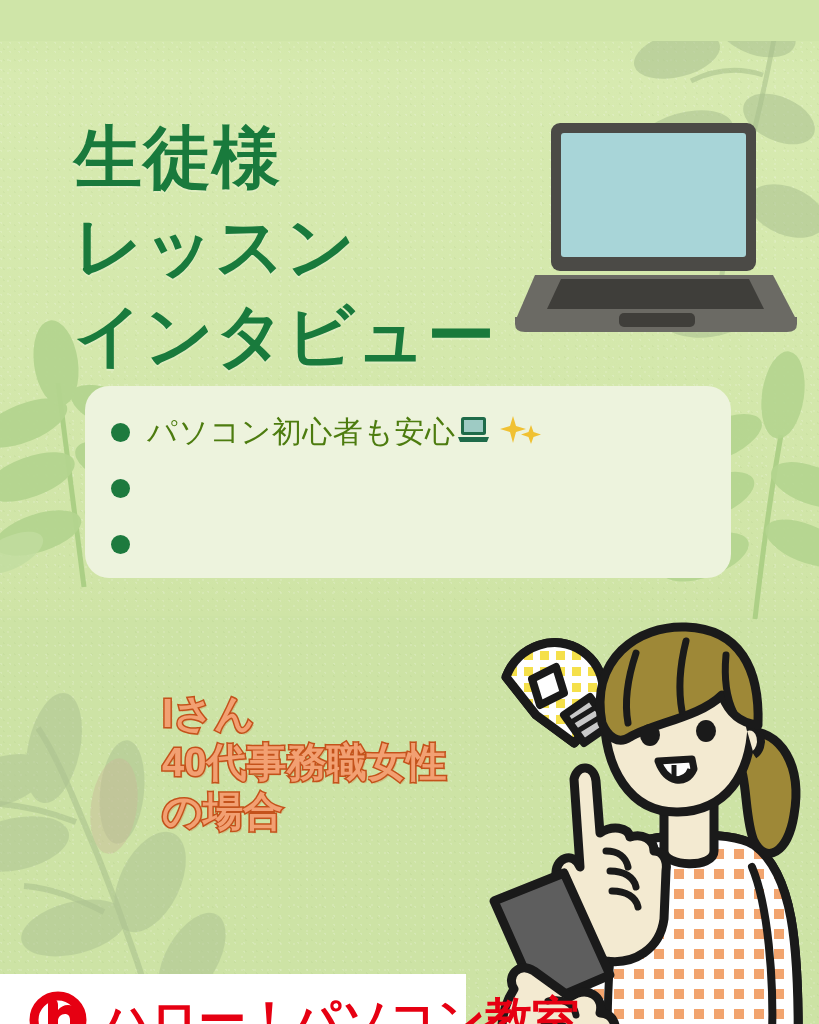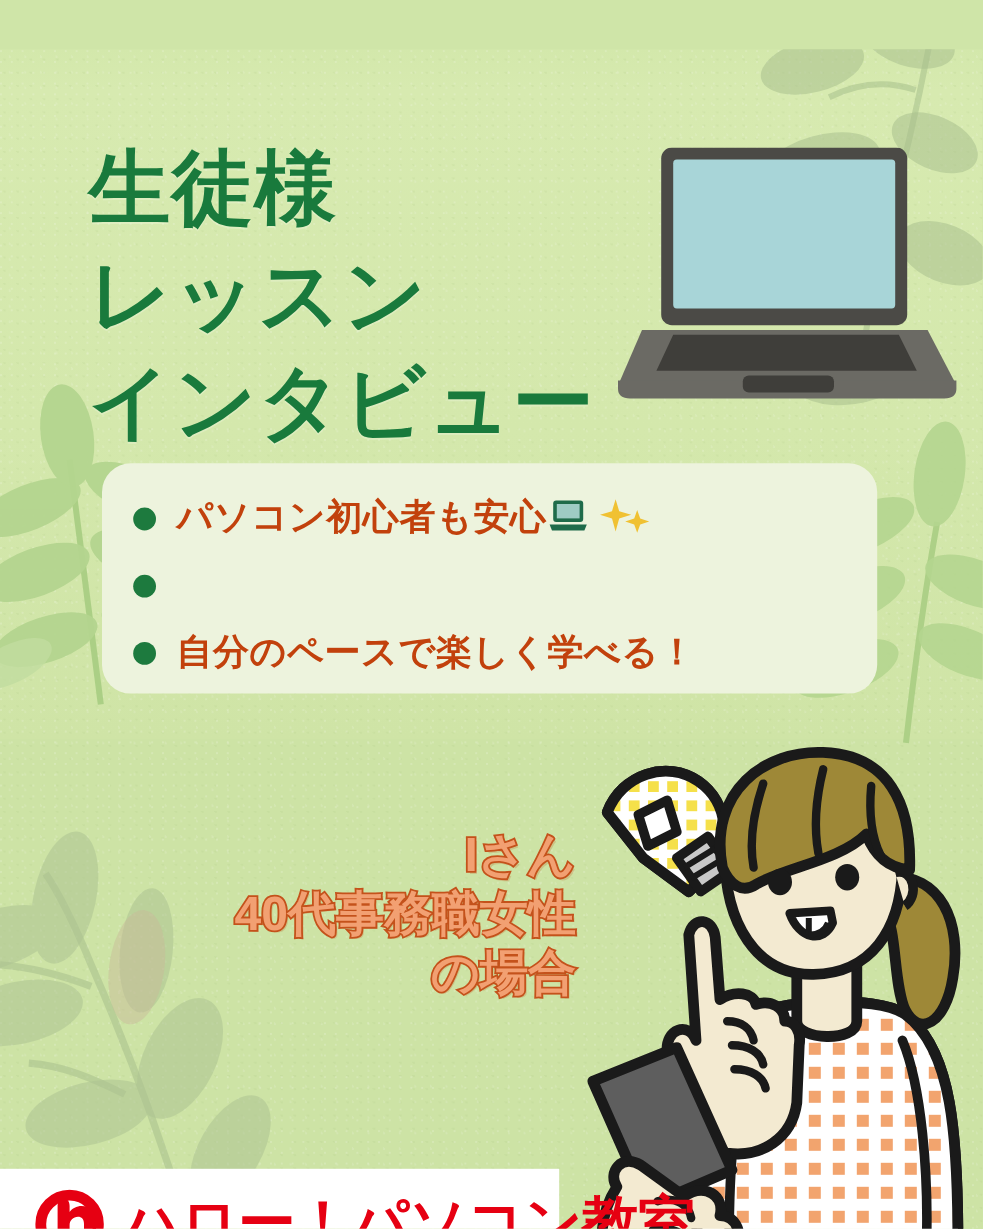--- a/index.html
+++ b/index.html
@@ -71,35 +71,35 @@
     height:52px;
     margin-bottom:4px;
   }
   .bullet-dot {
     width:19px; height:19px; border-radius:50%;
     background:#1d7a3e;
     flex:0 0 auto;
     margin-right:17px;
   }
   .bullet-text {
-    color:#c2410c;
+    color:#4d7c0f;
     font-size:30px;
-    font-weight:bold;
+    font-weight:normal;
     letter-spacing:0.5px;
     white-space:nowrap;
     line-height:1;
   }
   .emoji-laptop { display:inline-block; vertical-align:-4px; margin:0 2px 0 1px; }
   .emoji-sparkle { display:inline-block; vertical-align:-2px; margin-left:8px; }
 
   
   .caption {
-    position:absolute; left:150px; top:648px;
+    position:absolute; left:162px; top:648px;
     width:330px;
-    text-align:right;
+    text-align:left;
     font-weight:bold;
     font-size:40px;
     line-height:49px;
     color:#f2a072;
     white-space:pre;
     -webkit-text-stroke:3px #c4521b;
     paint-order:stroke fill;
     text-shadow:2px 2px 0 rgba(196,82,27,.22);
   }
 
@@ -241,21 +241,20 @@
         </svg>
       </span>
     </div>
 
     <div class="bullet-row">
       <span class="bullet-dot"></span>
     </div>
 
     <div class="bullet-row">
       <span class="bullet-dot"></span>
-      <span class="bullet-text">自分のペースで楽しく学べる！</span>
     </div>
   </div>
 
   <div class="caption">Iさん
 40代事務職女性
 の場合</div>
 
   <svg class="woman-art" viewBox="0 0 341 446">
 
     <g>

